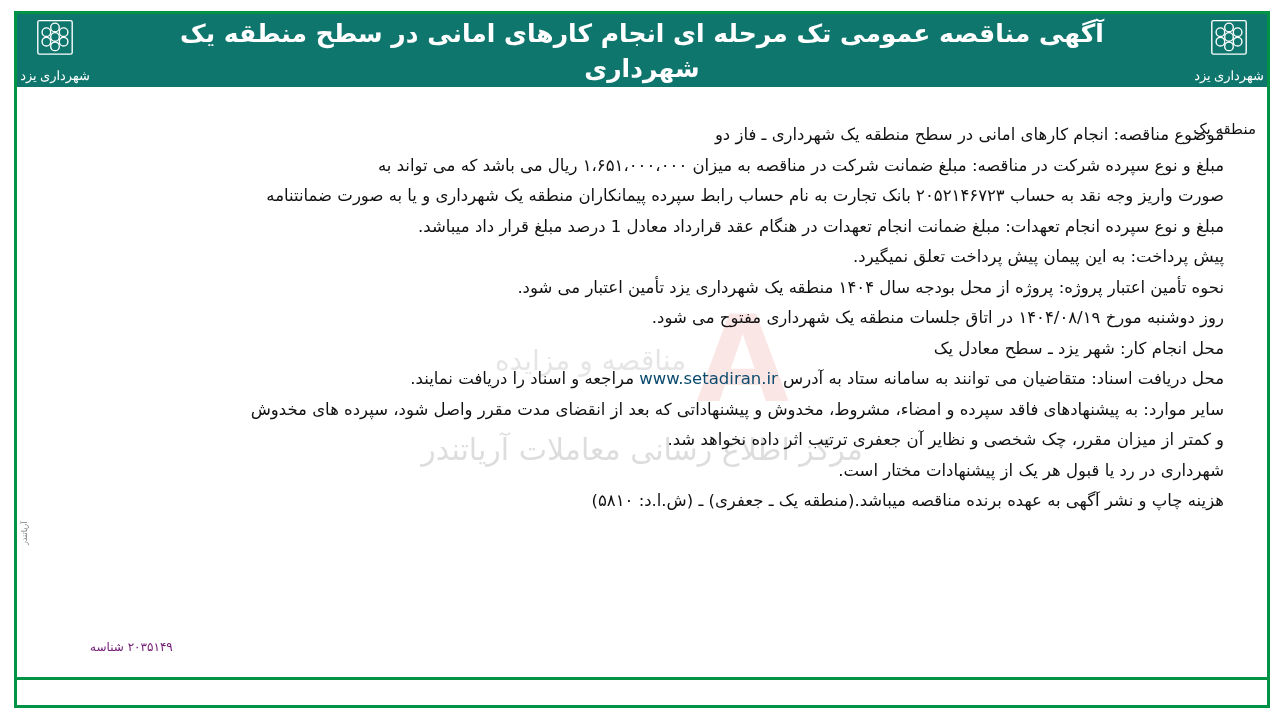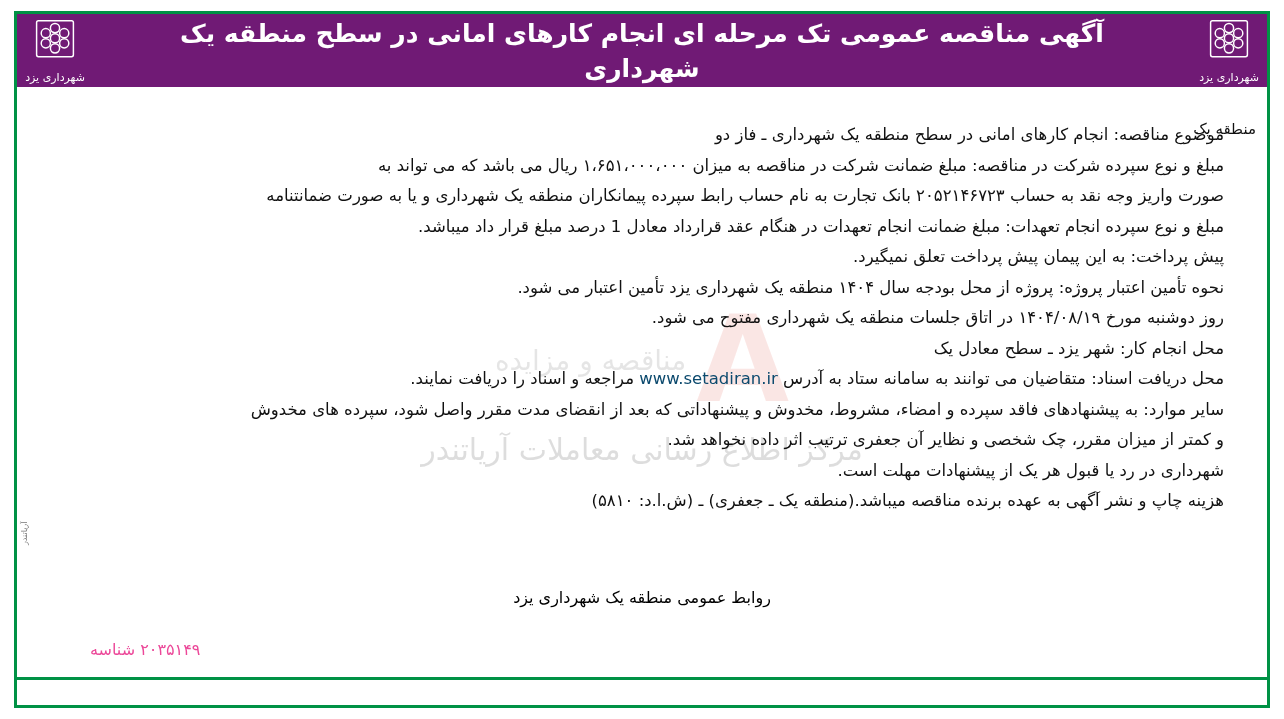--- a/index.html
+++ b/index.html
@@ -33,21 +33,21 @@
     box-sizing: border-box;
   }
 
   
   .header-bar {
     position: absolute;
     left: 17px;
     top: 14px;
     width: 1250px;
     height: 73px;
-    background: #701a75;
+    background: #0f766e;
     box-sizing: border-box;
     display: flex;
     align-items: center;
     justify-content: center;
   }
   .header-title {
     color: #ffffff;
     font-size: 25px;
     font-weight: bold;
     letter-spacing: 0px;
@@ -66,24 +66,25 @@
     display: flex;
     flex-direction: column;
     align-items: center;
     justify-content: center;
     color: #ffffff;
   }
   .logo.right { right: 22px; }
   .logo.left  { left: 22px;  }
   .logo svg { display: block; }
   .logo-caption {
-    font-size: 11px;
+    font-size: 13px;
     color: #ffffff;
     margin-top: 7px;
     white-space: nowrap;
+    font-family: Liberation Serif, serif;
   }
 
   
   .region-label {
     position: absolute;
     top: 120px;
     right: 28px;
     font-size: 15px;
     color: #111111;
     direction: rtl;
@@ -130,22 +131,22 @@
   .footer-code {
     position: absolute;
     right: 0; left: 0;
     top: 640px;
     direction: rtl;
   }
   .footer-code .code {
     position: absolute;
     left: 90px;
     top: 0;
-    font-size: 16px;
-    color: #ec4899;
+    font-size: 12px;
+    color: #701a75;
     direction: rtl;
   }
 
   
   .bottom-rule {
     position: absolute;
     left: 17px;
     right: 17px;
     top: 677px;
     height: 3px;
@@ -259,27 +260,24 @@
     <p class="line just">مبلغ و نوع سپرده شرکت در مناقصه: مبلغ ضمانت شرکت در مناقصه به میزان ۱،۶۵۱،۰۰۰،۰۰۰ ریال می باشد که می تواند به</p>
     <p class="line just">صورت واریز وجه نقد به حساب ۲۰۵۲۱۴۶۷۲۳ بانک تجارت  به نام حساب رابط سپرده پیمانکاران منطقه یک شهرداری و یا به صورت ضمانتنامه</p>
     <p class="line just">مبلغ و نوع سپرده انجام تعهدات: مبلغ ضمانت انجام  تعهدات در هنگام عقد قرارداد معادل 1 درصد مبلغ قرار داد میباشد.</p>
     <p class="line">پیش پرداخت: به این پیمان پیش پرداخت تعلق نمیگیرد.</p>
     <p class="line">نحوه تأمین اعتبار پروژه: پروژه از محل بودجه سال ۱۴۰۴ منطقه یک شهرداری یزد تأمین اعتبار می شود.</p>
     <p class="line">روز دوشنبه مورخ ۱۴۰۴/۰۸/۱۹ در اتاق جلسات منطقه یک شهرداری مفتوح می شود.</p>
     <p class="line">محل انجام کار: شهر یزد ـ  سطح معادل یک</p>
     <p class="line"><span>محل دریافت اسناد: متقاضیان می توانند به سامانه ستاد به آدرس </span><a class="link" href="#">www.setadiran.ir</a><span> مراجعه و اسناد را دریافت نمایند.</span></p>
     <p class="line just">سایر موارد: به پیشنهادهای فاقد سپرده و امضاء، مشروط، مخدوش و پیشنهاداتی که بعد از انقضای مدت مقرر واصل شود، سپرده های مخدوش</p>
     <p class="line">و کمتر از میزان مقرر، چک شخصی و  نظایر آن جعفری ترتیب اثر داده نخواهد شد.</p>
-    <p class="line">شهرداری در رد یا قبول هر یک از پیشنهادات مهلت است.</p>
+    <p class="line">شهرداری در رد یا قبول هر یک از پیشنهادات مختار است.</p>
     <p class="line">هزینه چاپ و نشر آگهی به عهده برنده مناقصه میباشد.(منطقه یک ـ جعفری) ـ (ش.ا.د: ۵۸۱۰)</p>
   </div>
 
-  <div class="sign-line">
-    <span class="pr">روابط عمومی منطقه یک شهرداری یزد</span>
-  </div>
 
   <div class="footer-code">
     <div class="code">
       <span>۲۰۳۵۱۴۹</span>
       <span>شناسه</span>
     </div>
   </div>
 
   <div class="bottom-rule"></div>
 

